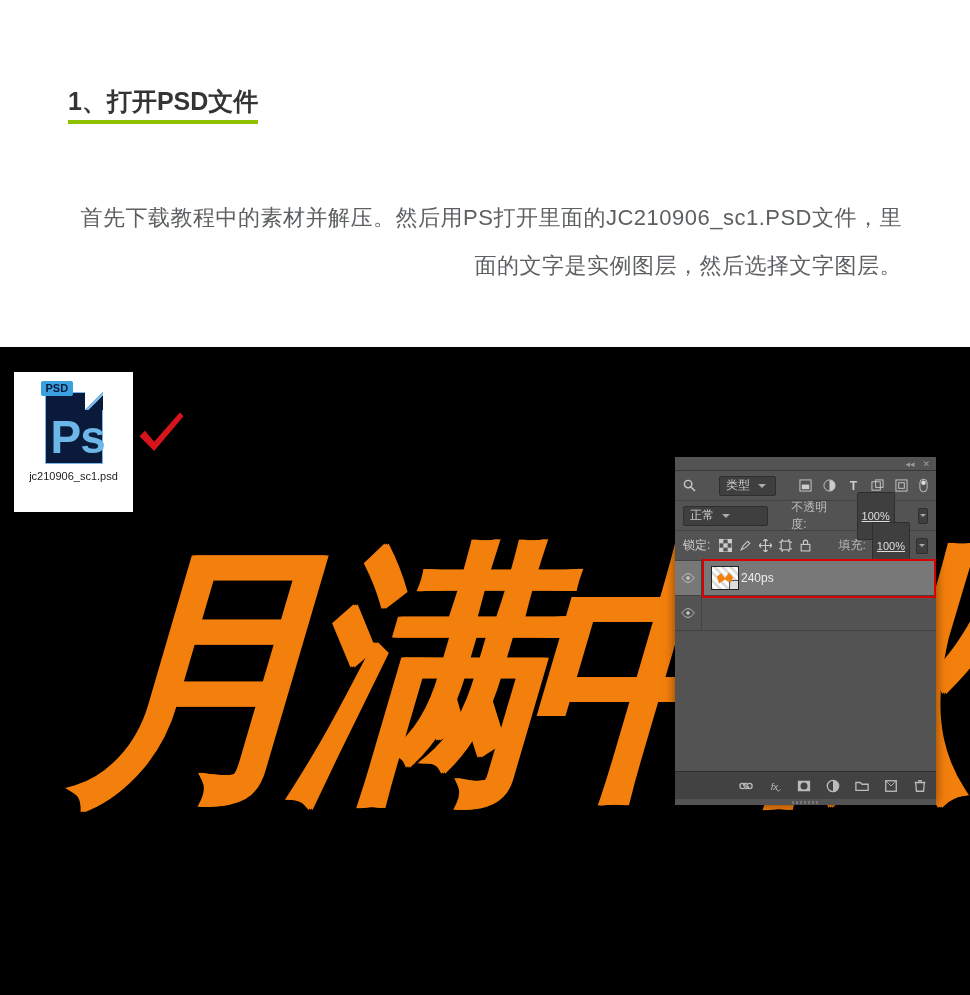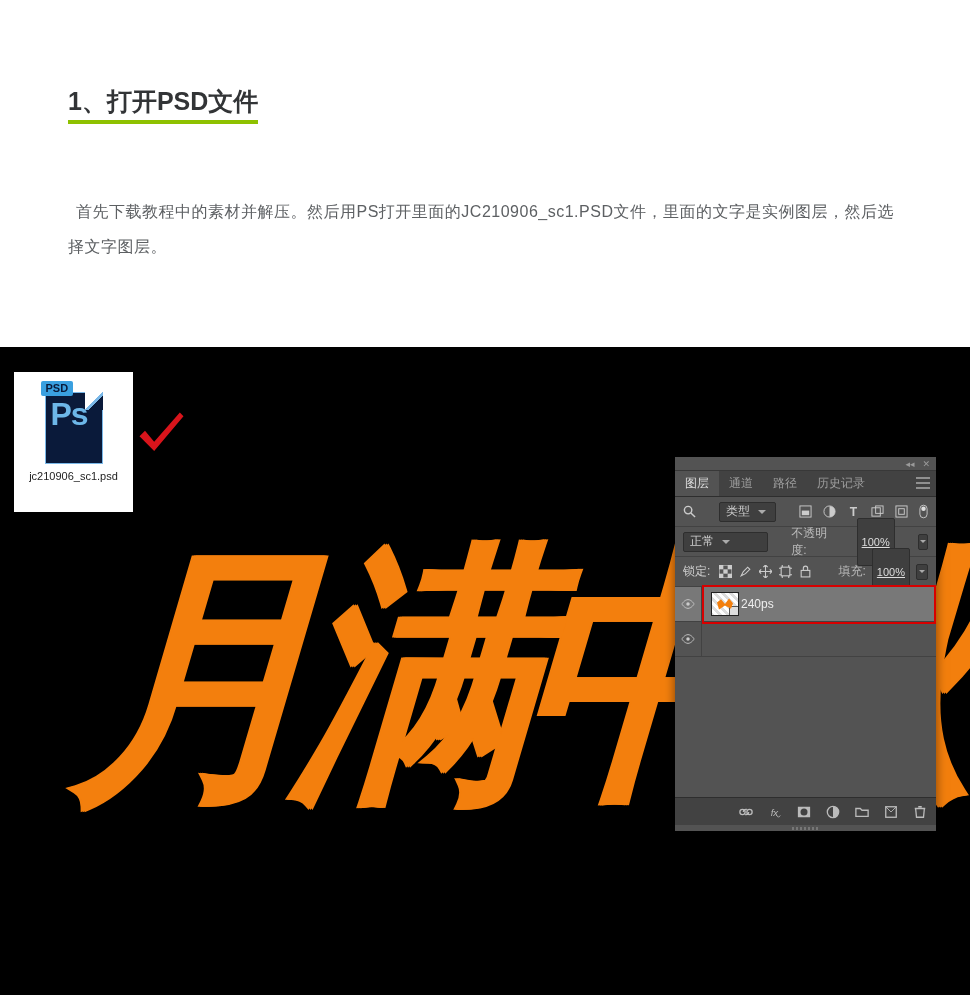--- a/index.html
+++ b/index.html
@@ -16,25 +16,26 @@
   .step-heading {
     font-size: 25px;
     font-weight: 600;
     color: #323436;
     display: inline-block;
     border-bottom: 4px solid #8ec100;
     padding-bottom: 2px;
   }
   .body-text {
     margin-top: 70px;
-    font-size: 16px;
+    font-size: 22px;
     color: #5d6063;
     line-height: 2.2;
     letter-spacing: 0.5px;
     text-indent: 0.5em;
+    text-align: right;
   }
   .canvas-area {
     position: absolute;
     top: 347px;
     left: 0;
     width: 970px;
     height: 648px;
     background: #000;
   }
   
@@ -74,22 +75,22 @@
     left: 2px; top: 1px;
     background: #3aa0e0;
     color: #0a1a3a;
     font-weight: 700;
     font-size: 11px;
     padding: 1px 5px 2px 5px;
     border-radius: 2px;
   }
   .psd-ps {
     position: absolute;
-    left: 12px; top: 16px;
-    font-size: 32px;
+    left: 12px; top: 30px;
+    font-size: 46px;
     font-weight: 700;
     color: #6db7e8;
     letter-spacing: -1px;
   }
   .psd-filename {
     font-size: 11px;
     color: #222;
     text-align: center;
     line-height: 1.2;
     word-break: break-all;
@@ -341,29 +342,20 @@
   <svg class="checkmark" viewBox="0 0 60 60">
     <path d="M6 32 L22 48 L54 10 L50 6 L22 38 L12 26 Z" fill="#d8141b"></path>
   </svg>
 
   <div class="calligraphy">月满中秋</div>
 
   <div class="ps-panel">
     <div class="panel-topbar">
       <span>◂◂</span>
       <span>✕</span>
-    </div>
-    <div class="panel-tabs">
-      <div class="panel-tab active">图层</div>
-      <div class="panel-tab">通道</div>
-      <div class="panel-tab">路径</div>
-      <div class="panel-tab">历史记录</div>
-      <svg class="panel-menu-icon" viewBox="0 0 14 12">
-          <path d="M0 1h14M0 6h14M0 11h14" stroke="currentColor" stroke-width="1.5"></path>
-        </svg>
     </div>
 
     <div class="panel-row">
       <svg class="tiny-icon" viewBox="0 0 14 14">
           <circle cx="5.5" cy="5.5" r="4" fill="none" stroke="currentColor" stroke-width="1.5"></circle>
           <line x1="8.5" y1="8.5" x2="13" y2="13" stroke="currentColor" stroke-width="1.5"></line>
         </svg>
       <div class="dropdown search-drop">
           <span>类型</span>
         </div>

